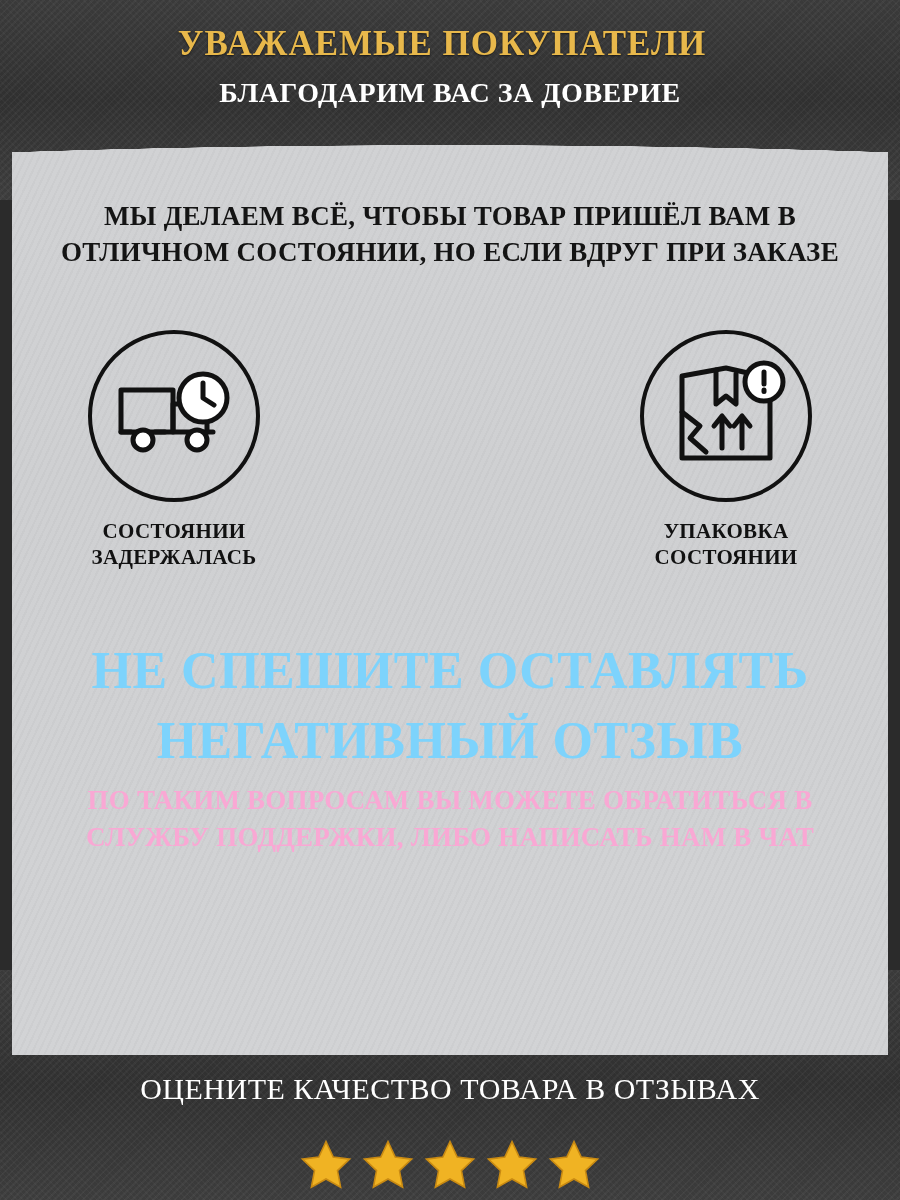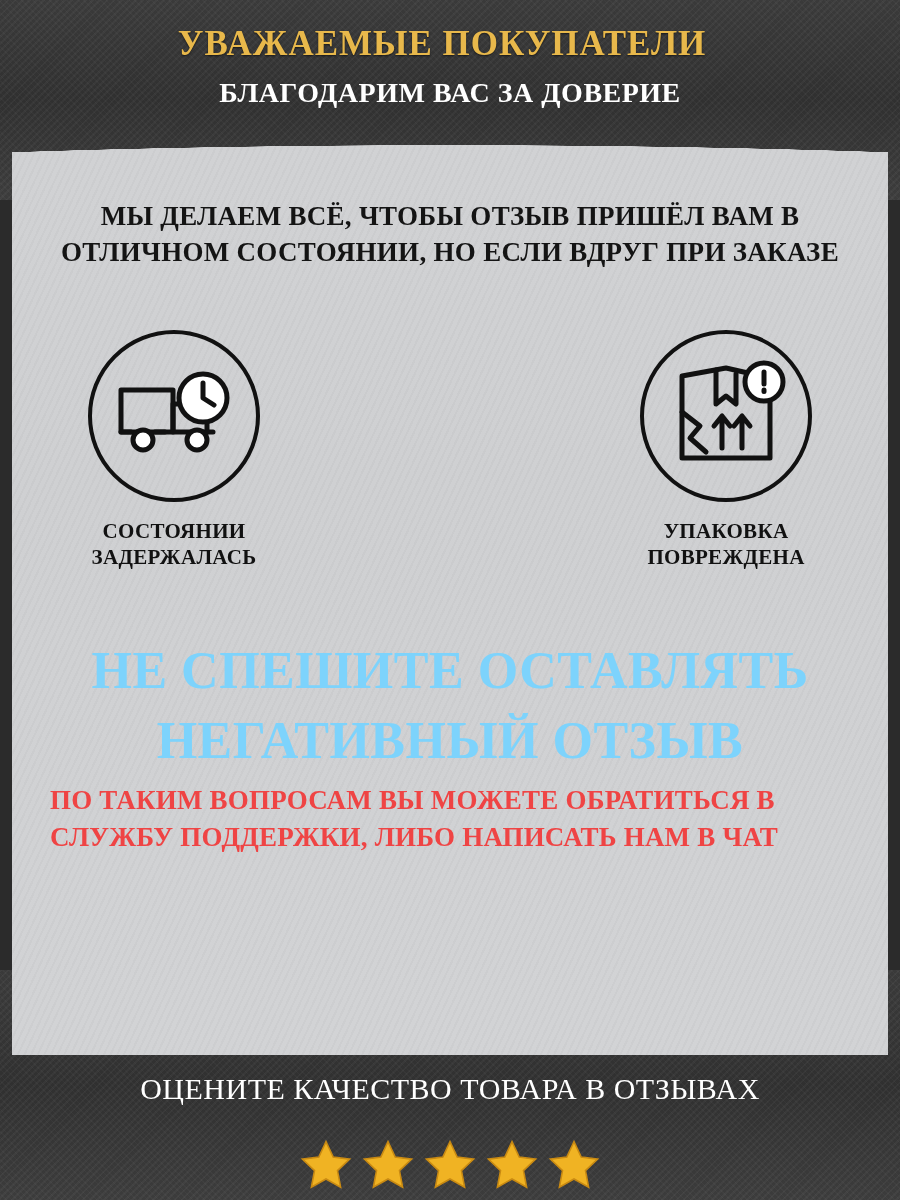--- a/index.html
+++ b/index.html
@@ -121,22 +121,22 @@
     color: #7dd3fc;
     font-size: 52px;
     font-weight: bold;
     line-height: 1.35;
     letter-spacing: 0.5px;
   }
 
   
   .body-text {
     position: absolute; top: 782px; left: 50px; right: 50px;
-    text-align: left;
-    color: #ef4444;
+    text-align: center;
+    color: #f9a8d4;
     font-size: 27px;
     font-weight: bold;
     line-height: 1.38;
     letter-spacing: 0.2px;
   }
 
   
   .footer-title {
     position: absolute; bottom: 92px; left: 0; right: 0;
     text-align: center;
@@ -160,21 +160,21 @@
 
   <div class="band band-top"></div>
   <div class="band band-bottom"></div>
   <div class="panel"></div>
 
   <div class="content">
 
     <div class="hdr-title">УВАЖАЕМЫЕ ПОКУПАТЕЛИ</div>
     <div class="hdr-sub">БЛАГОДАРИМ ВАС ЗА ДОВЕРИЕ</div>
 
-    <div class="intro">МЫ ДЕЛАЕМ ВСЁ, ЧТОБЫ ОТЗЫВ ПРИШЁЛ ВАМ В ОТЛИЧНОМ СОСТОЯНИИ, НО ЕСЛИ ВДРУГ ПРИ ЗАКАЗЕ</div>
+    <div class="intro">МЫ ДЕЛАЕМ ВСЁ, ЧТОБЫ ТОВАР ПРИШЁЛ ВАМ В ОТЛИЧНОМ СОСТОЯНИИ, НО ЕСЛИ ВДРУГ ПРИ ЗАКАЗЕ</div>
 
     <div class="icons">
 
       <div class="icon-cell">
         <div class="circle">
           <svg width="122" height="92" viewBox="0 0 122 92" fill="none" stroke="#111" stroke-width="5" stroke-linecap="round" stroke-linejoin="round">
             <path d="M8 20 h52 v42 h-52 z"></path>
             <path d="M60 34 h20 l14 16 v12 h-34 z"></path>
             <circle cx="30" cy="70" r="10" fill="#fff"></circle>
             <circle cx="84" cy="70" r="10" fill="#fff"></circle>
@@ -193,21 +193,21 @@
             <path d="M16 16 L60 8 L104 18 L104 98 L16 98 Z"></path>
             <path d="M50 10 v34 l10 -8 10 8 V14"></path>
             <path d="M16 52 L34 66 L24 78 L40 92"></path>
             <path d="M56 88 V56 l-8 10 M56 56 l8 10"></path>
             <path d="M76 88 V56 l-8 10 M76 56 l8 10"></path>
             <circle cx="98" cy="22" r="19" fill="#fff"></circle>
             <path d="M98 12 v12"></path>
             <path d="M98 30 v1.5"></path>
           </svg>
         </div>
-        <div class="icon-label">УПАКОВКА ПОВРЕЖДЕНА</div>
+        <div class="icon-label">УПАКОВКА СОСТОЯНИИ</div>
       </div>
 
     </div>
 
     <div class="headline">НЕ СПЕШИТЕ ОСТАВЛЯТЬ НЕГАТИВНЫЙ ОТЗЫВ</div>
 
     <div class="body-text">ПО ТАКИМ ВОПРОСАМ ВЫ МОЖЕТЕ ОБРАТИТЬСЯ В СЛУЖБУ ПОДДЕРЖКИ, ЛИБО НАПИСАТЬ НАМ В ЧАТ</div>
 
     <div class="footer-title">ОЦЕНИТЕ КАЧЕСТВО ТОВАРА В ОТЗЫВАХ</div>
 

